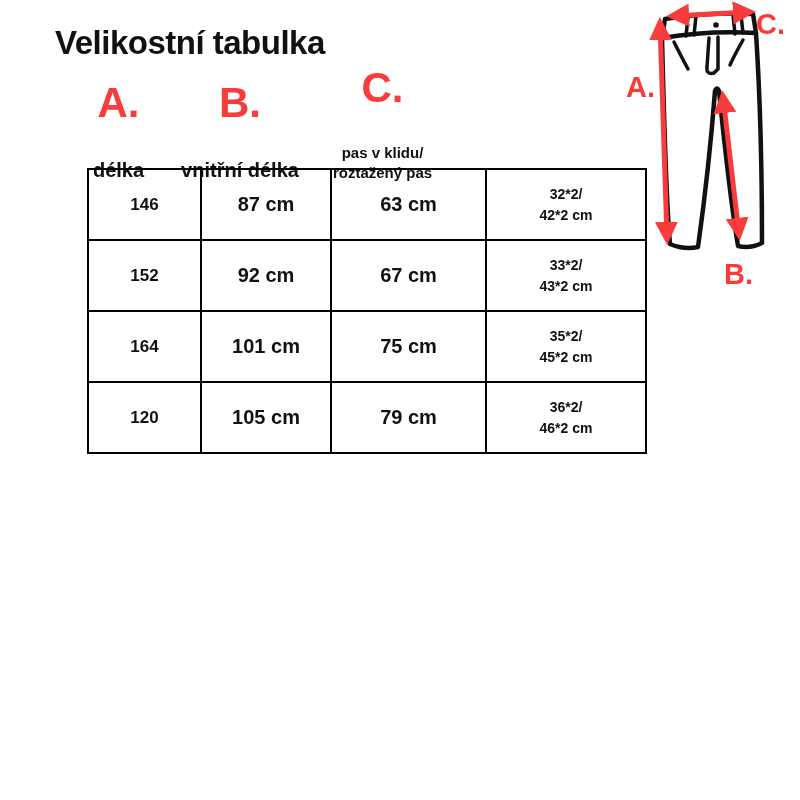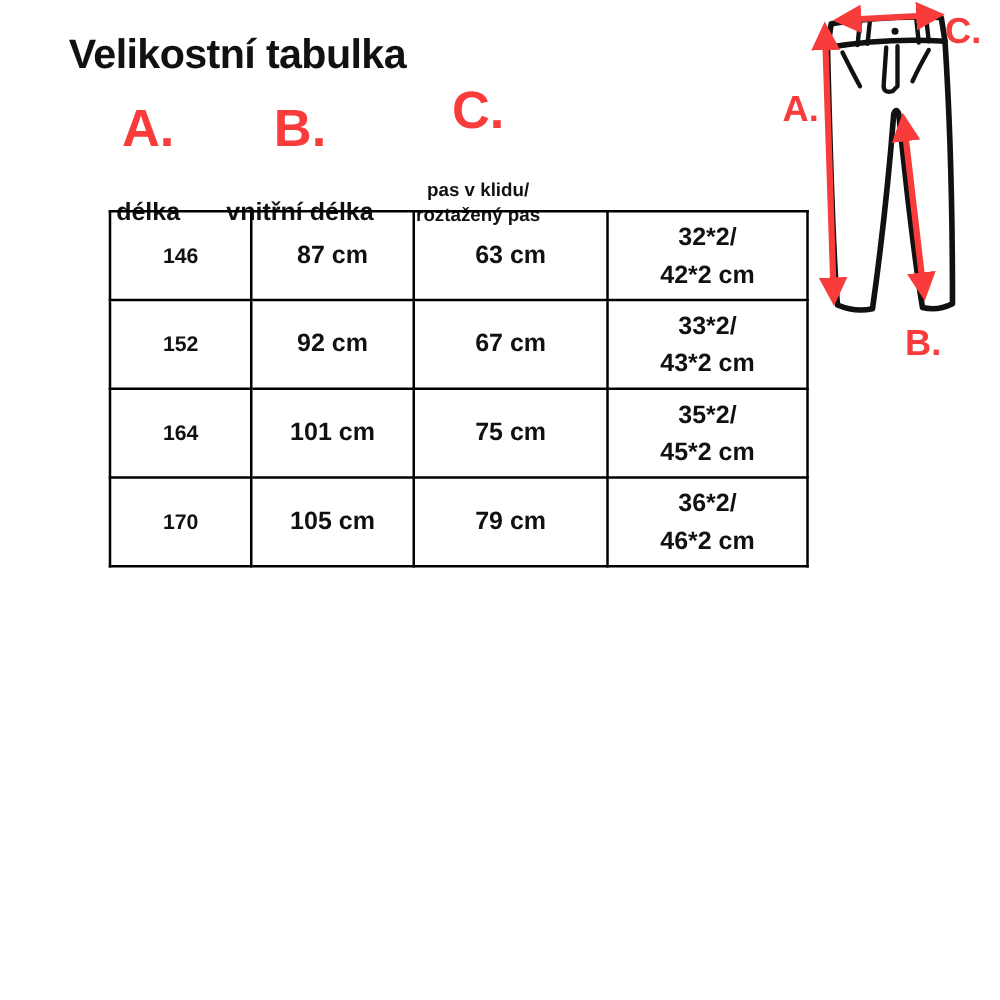--- a/index.html
+++ b/index.html
@@ -14,21 +14,21 @@
           display:grid; grid-template-columns:113px 130px 155px 160px; }
   .head .col { display:flex; flex-direction:column; justify-content:flex-end; align-items:center; text-align:center; }
   .letter { font-size:42px; font-weight:700; color:var(--accent); line-height:1.05; }
   .col-label { font-size:20px; font-weight:700; line-height:1.2; padding-bottom:2px;margin-top:33px; }
   .col-label.small { font-size:15px; line-height:1.3; }
 
   table.size-table { position:absolute; left:62px; top:168px; border-collapse:collapse; table-layout:fixed;margin-left:25px; }
   .size-table td { border:2px solid #000; text-align:center; vertical-align:middle; height:71px; font-weight:700; }
   .c-size  { font-size:17px; }
   .c-val   { font-size:20px; }
-  .c-waist { font-size:20px; line-height:1.5; }
+  .c-waist { font-size:14px; line-height:1.5; }
 
   .pants-svg { position:absolute; left:622px; top:0; }
   .svg-label { font-family:"Liberation Sans", sans-serif; font-weight:700; fill:var(--accent); font-size:29px; }
 </style>
 </head>
 <body>
 
 <div class="canvas">
 
   <div class="title">Velikostní tabulka</div>
@@ -71,21 +71,21 @@
         <td class="c-val">67 cm</td>
         <td class="c-waist"><span>33*2/</span><br><span>43*2 cm</span></td>
       </tr>
       <tr>
         <td class="c-size">164</td>
         <td class="c-val">101 cm</td>
         <td class="c-val">75 cm</td>
         <td class="c-waist"><span>35*2/</span><br><span>45*2 cm</span></td>
       </tr>
       <tr>
-        <td class="c-size">170</td>
+        <td class="c-size">120</td>
         <td class="c-val">105 cm</td>
         <td class="c-val">79 cm</td>
         <td class="c-waist"><span>36*2/</span><br><span>46*2 cm</span></td>
       </tr>
     </tbody>
   </table>
 
   <svg class="pants-svg" width="178" height="300" viewBox="0 0 178 300" fill="none">
     <defs>
       <marker id="ah" viewBox="0 0 10 10" refX="7" refY="5" markerWidth="4.6" markerHeight="4.6" orient="auto-start-reverse">

